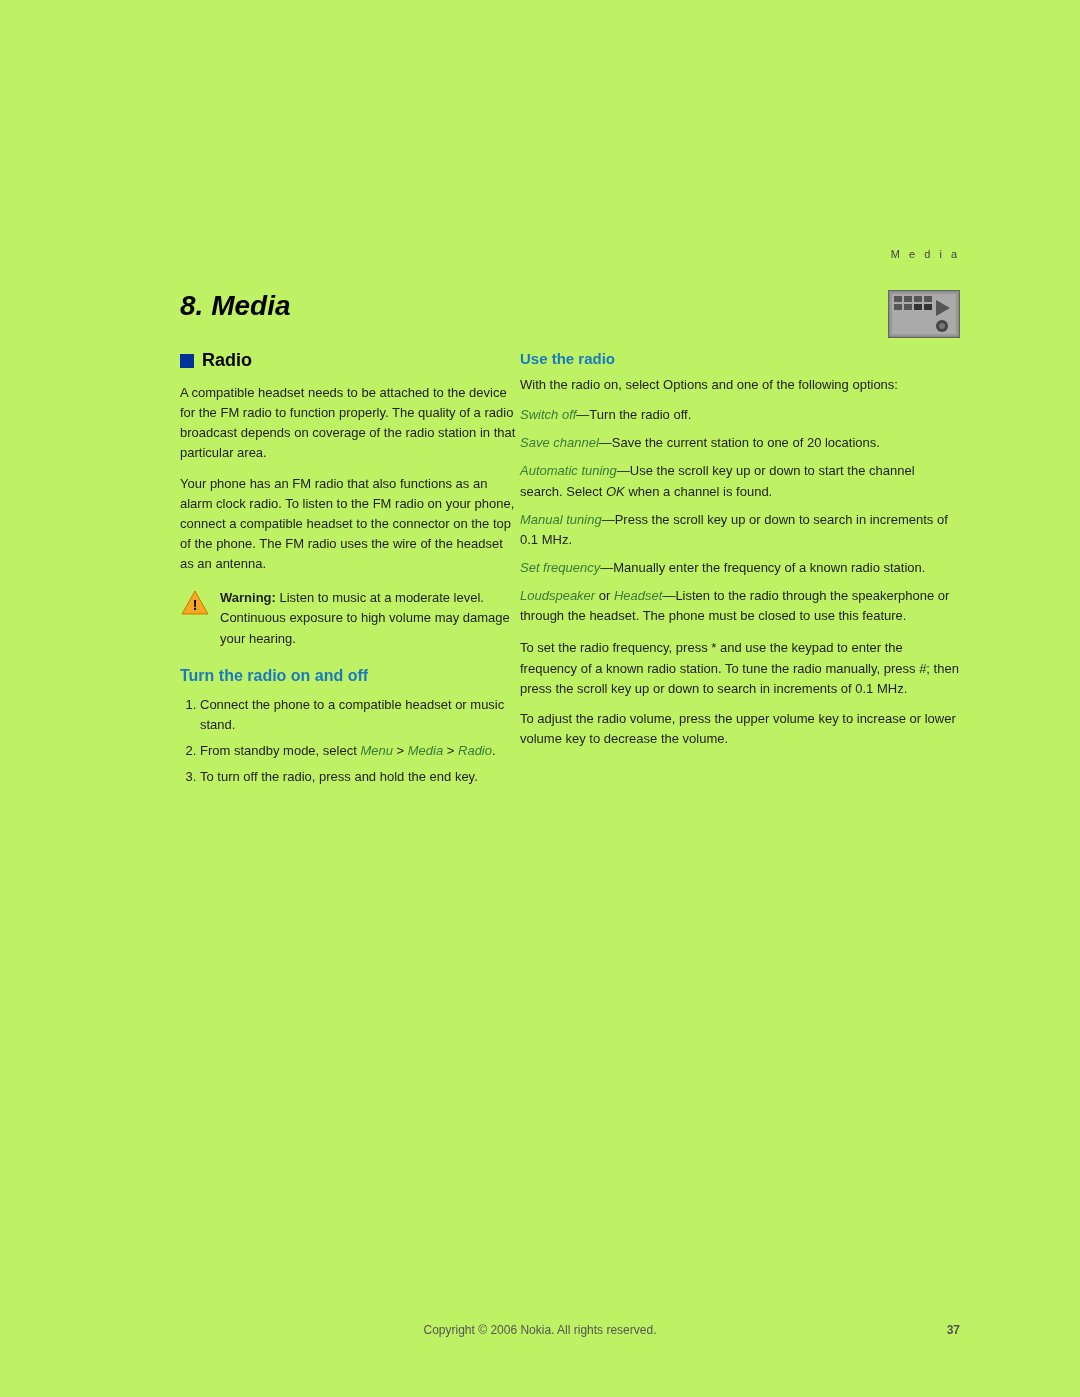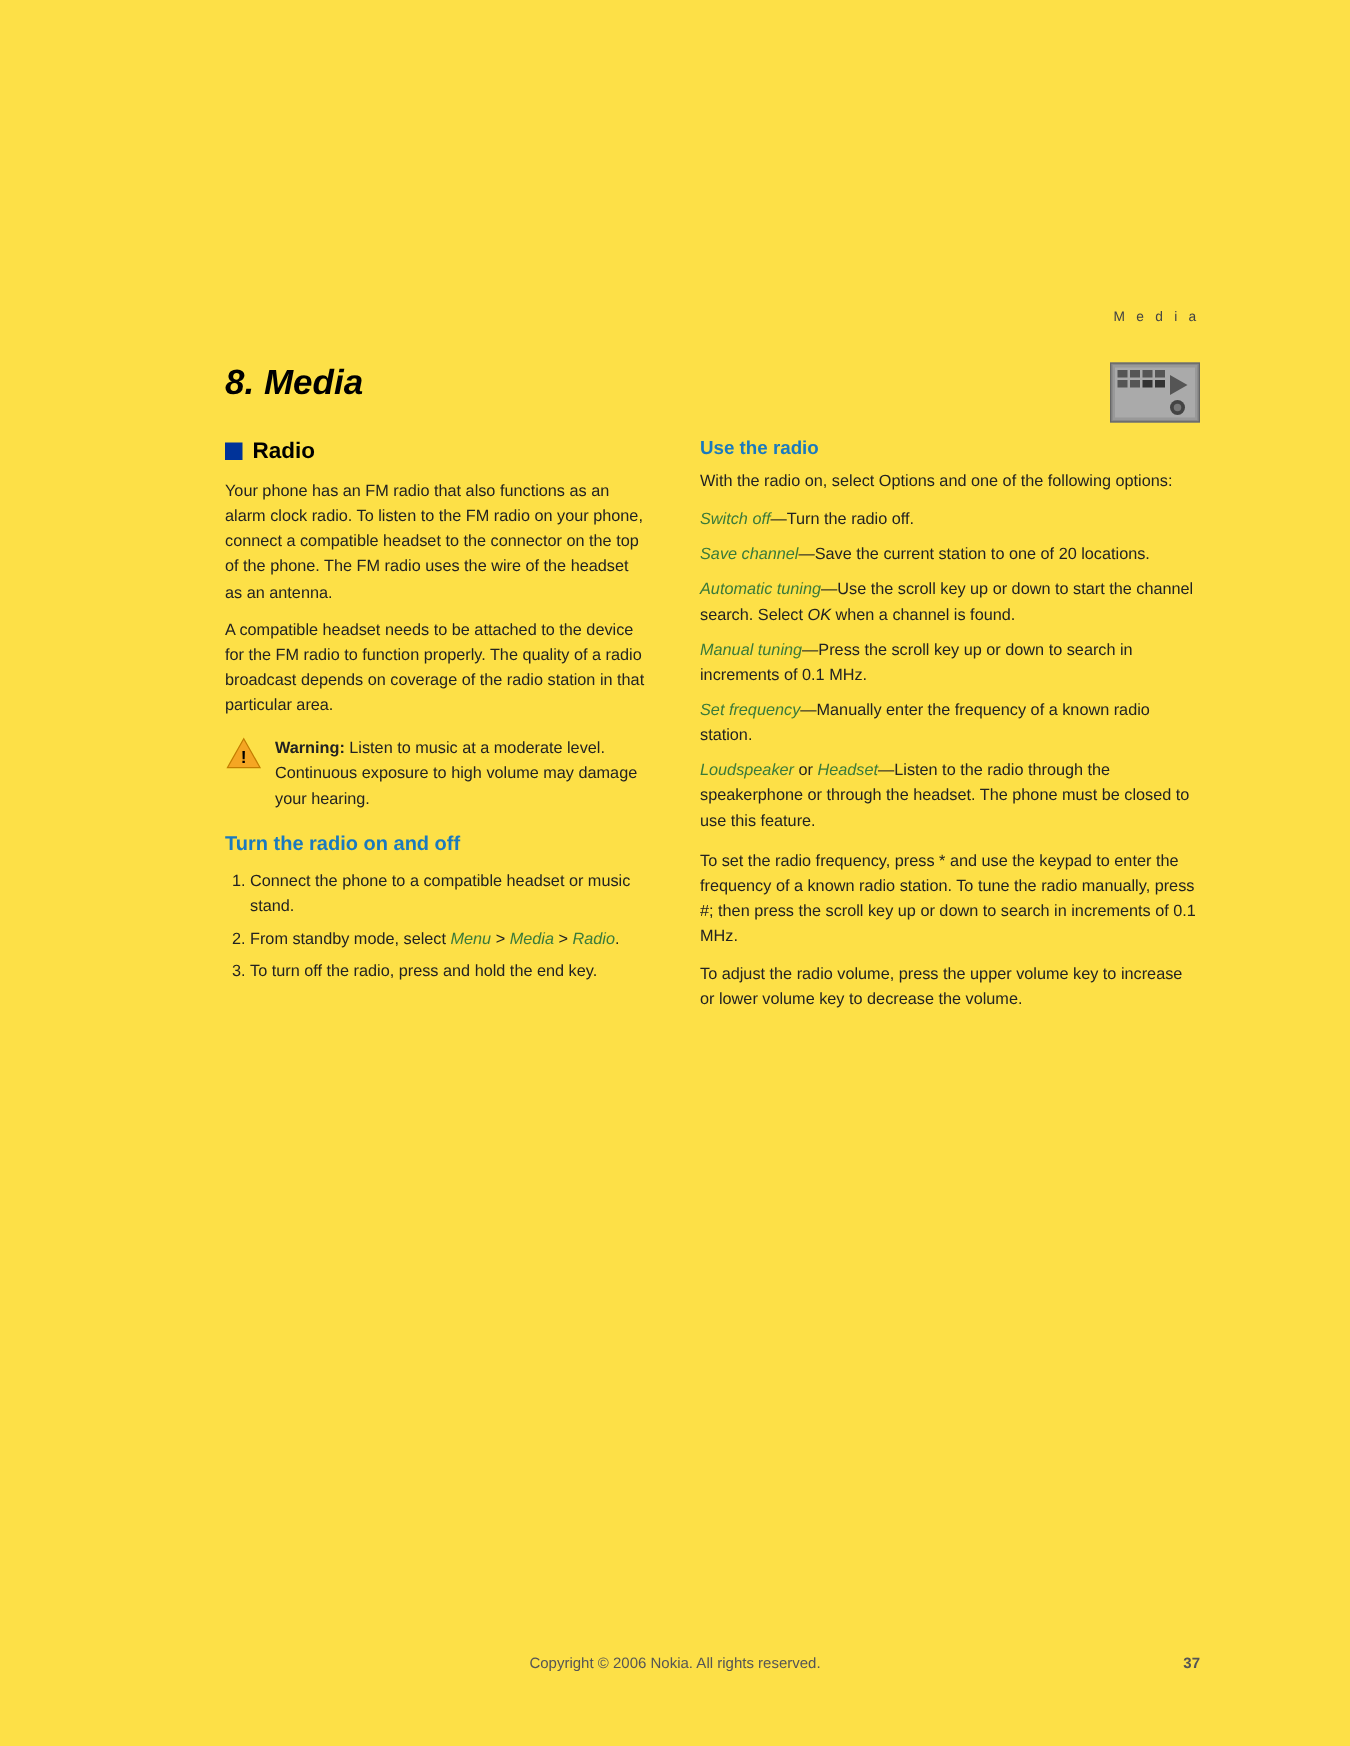--- a/index.html
+++ b/index.html
@@ -8,21 +8,21 @@
       font-family: Arial, Helvetica, sans-serif;
       font-size: 13px;
       color: #222;
       width: 1080px;
       min-height: 1397px;
       position: relative;
     }
     .page {
       width: 1080px;
       min-height: 1397px;
-      background: #fde047;
+      background: #bef264;
       position: relative;
       padding: 0;
     }
     .header-label {
       position: absolute;
       top: 248px;
       right: 120px;
       font-size: 11px;
       letter-spacing: 3px;
       color: #444;
@@ -54,21 +54,20 @@
       align-items: center;
       justify-content: center;
       overflow: hidden;
     }
     .media-icon-svg {
       width: 68px;
       height: 44px;
     }
     .two-column {
       display: flex;
-      gap: 40px;
       margin-top: 28px;
     }
     .left-col {
       flex: 0 0 340px;
       max-width: 340px;
     }
     .right-col {
       flex: 1;
     }
     .section-title {
@@ -213,22 +212,22 @@
 
     <div class="two-column">
 
       <div class="left-col">
 
         <div class="section-title">
           <span class="section-square"></span>
           <span>Radio</span>
         </div>
 
+        <p class="body-text">A compatible headset needs to be attached to the device for the FM radio to function properly. The quality of a radio broadcast depends on coverage of the radio station in that particular area.</p>
         <p class="body-text">Your phone has an FM radio that also functions as an alarm clock radio. To listen to the FM radio on your phone, connect a compatible headset to the connector on the top of the phone. The FM radio uses the wire of the headset as an antenna.</p>
-        <p class="body-text">A compatible headset needs to be attached to the device for the FM radio to function properly. The quality of a radio broadcast depends on coverage of the radio station in that particular area.</p>
 
         <div class="warning-box">
           <div class="warning-icon">
             
             <svg viewBox="0 0 30 30" xmlns="http://www.w3.org/2000/svg" width="30" height="30">
               <polygon points="15,3 28,26 2,26" fill="#f5a623" stroke="#c47d00" stroke-width="1"></polygon>
               <text x="15" y="22" text-anchor="middle" font-size="14" font-weight="bold" fill="#000">!</text>
             </svg>
           </div>
           <div class="warning-text">

